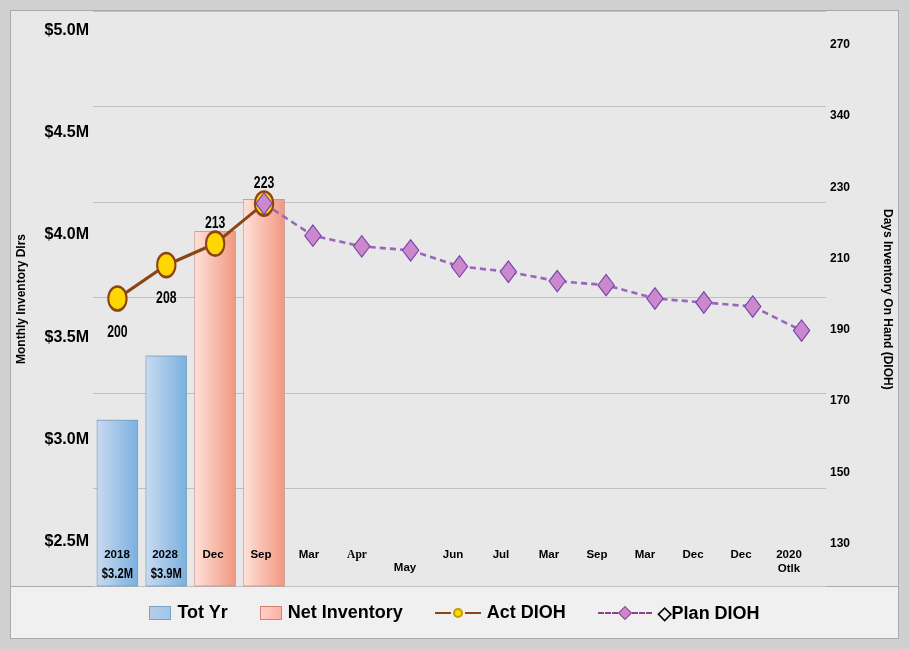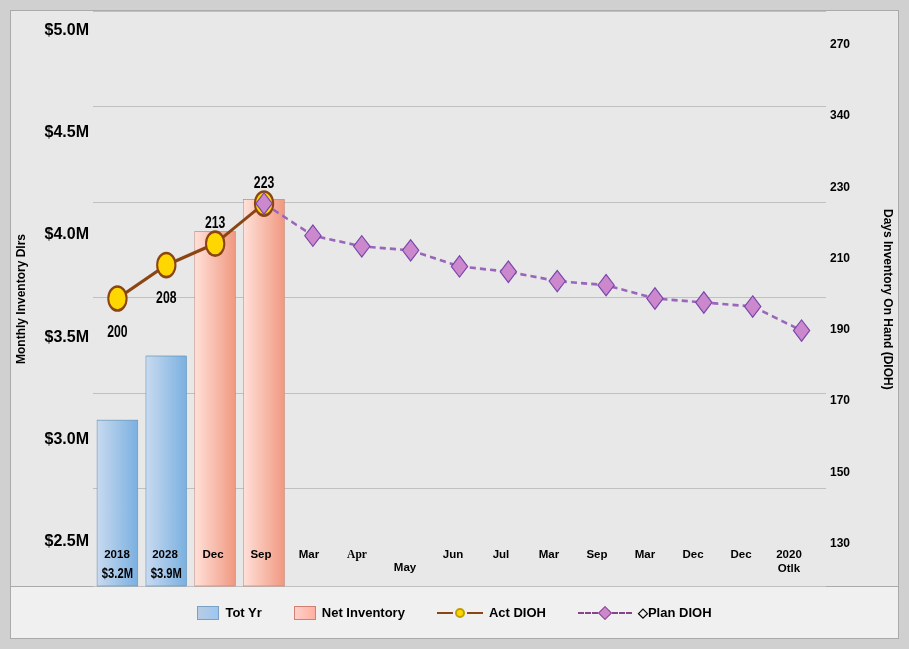--- a/index.html
+++ b/index.html
@@ -100,21 +100,21 @@
       justify-content: center;
     }
     .legend {
       background: #f0f0f0;
       border-top: 1px solid #aaa;
       height: 52px;
       display: flex;
       align-items: center;
       justify-content: center;
       gap: 32px;
-      font-size: 13px;
+      font-size: 18px;
       font-weight: bold;
     }
     .legend-item {
       display: flex;
       align-items: center;
       gap: 6px;
     }
     .legend-bar-blue {
       width: 22px; height: 14px;
       background: linear-gradient(to right, #b8cce4, #9ec6f0);

